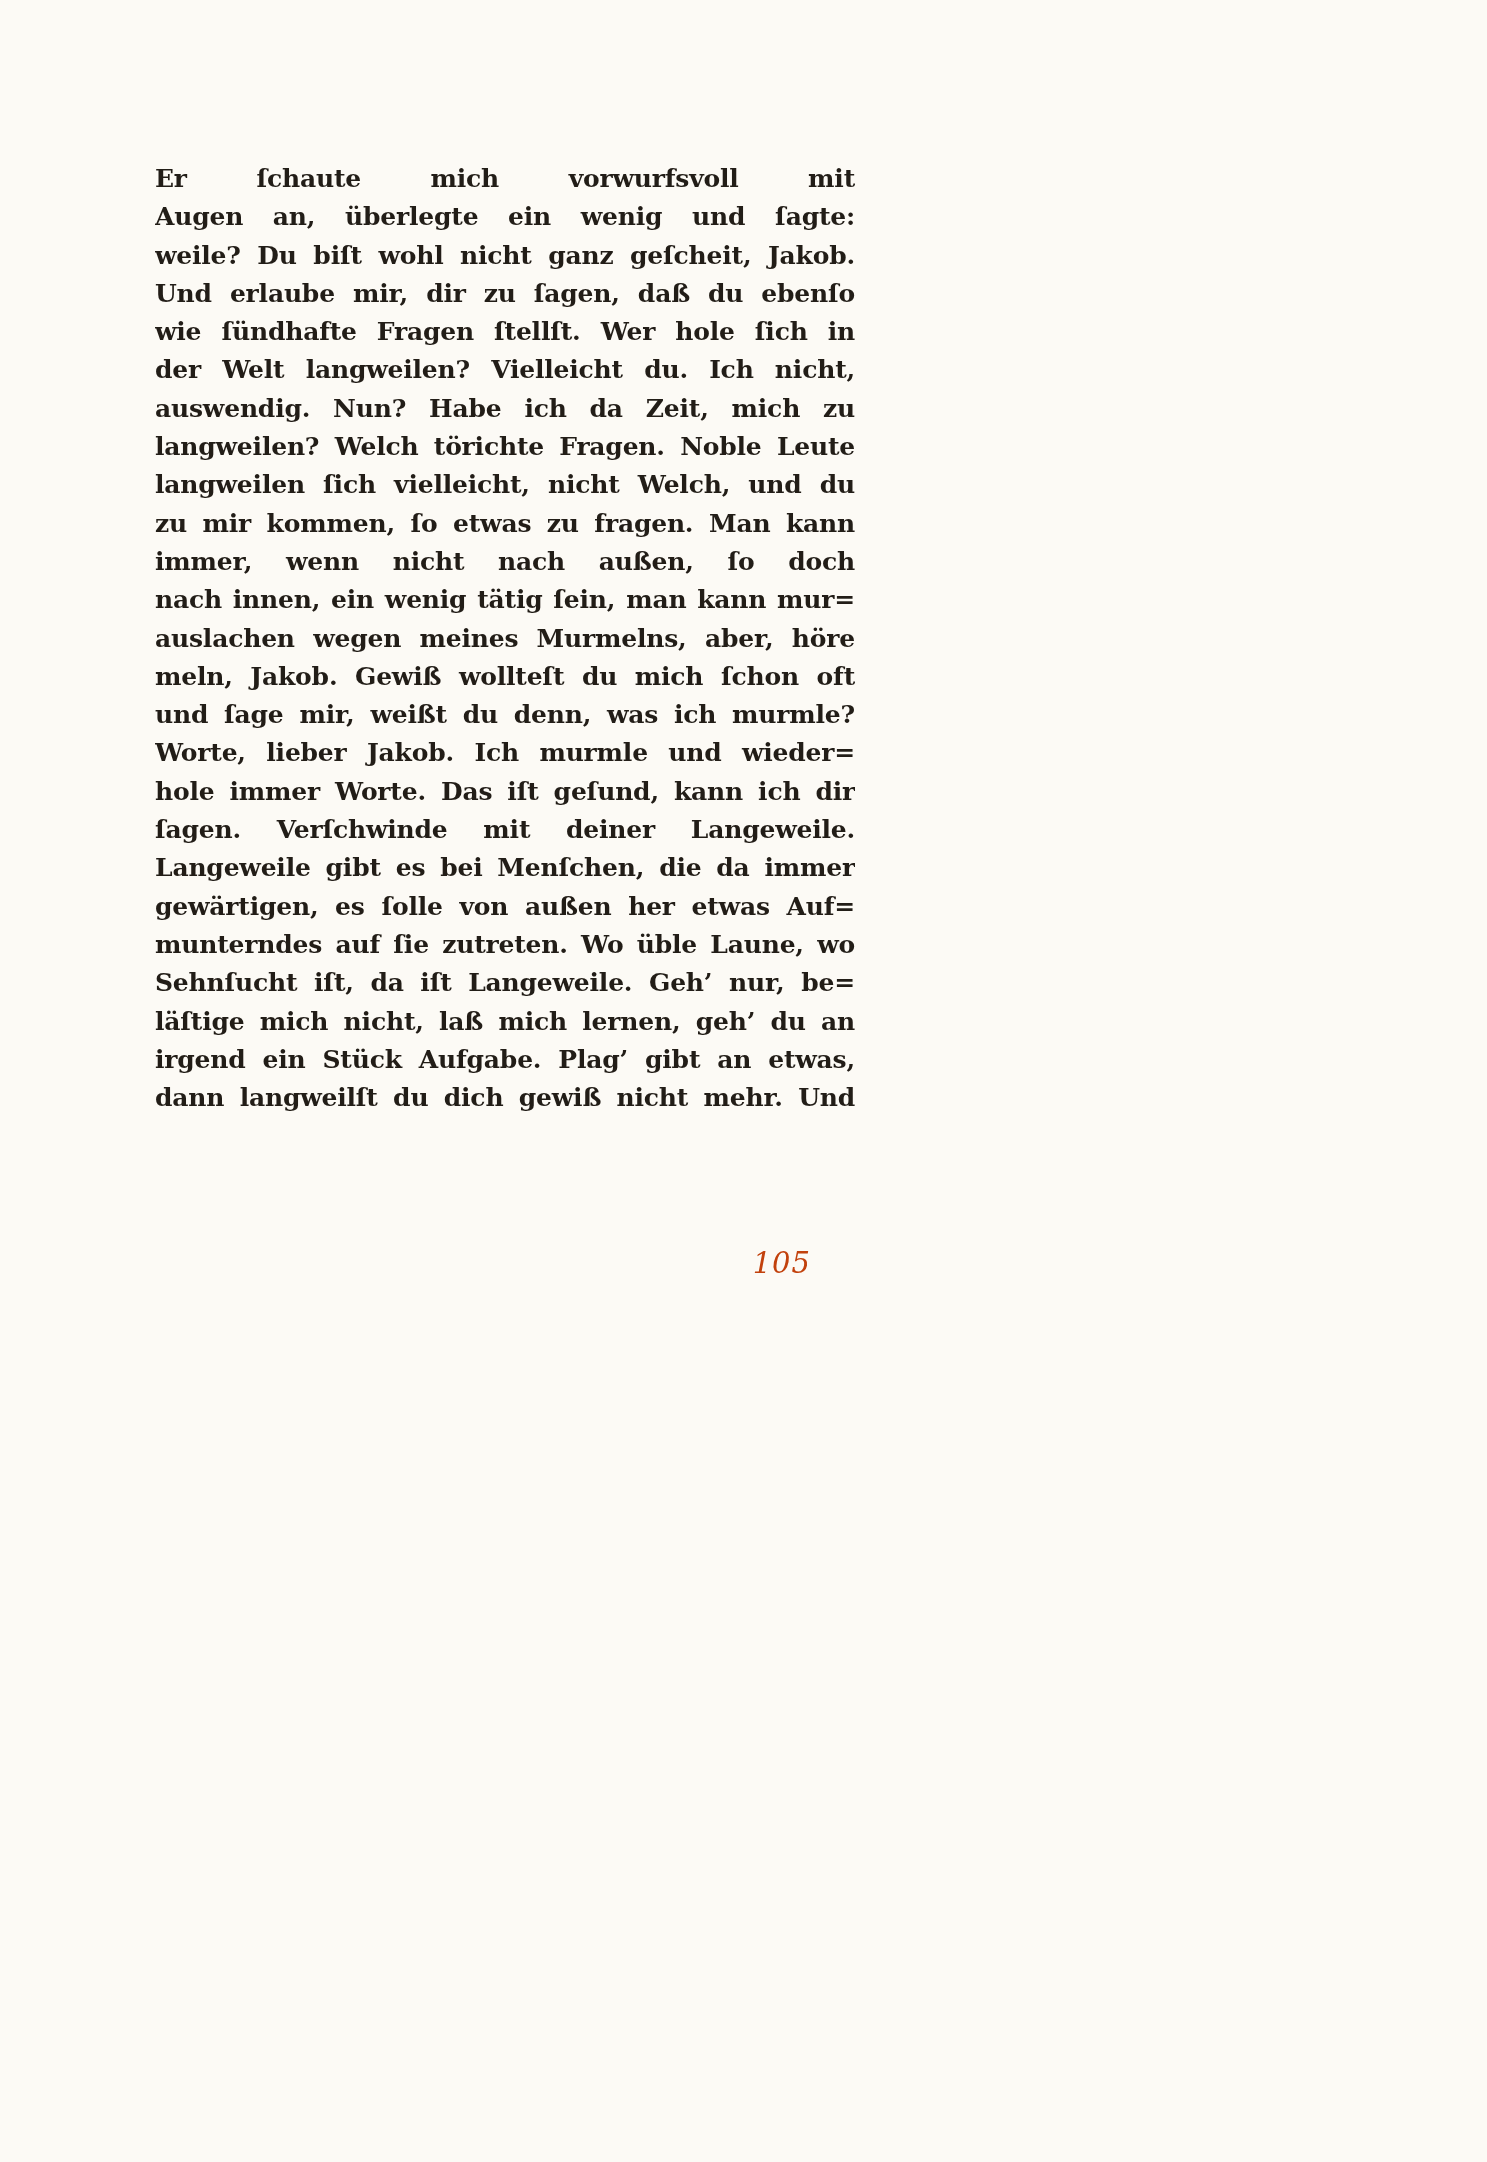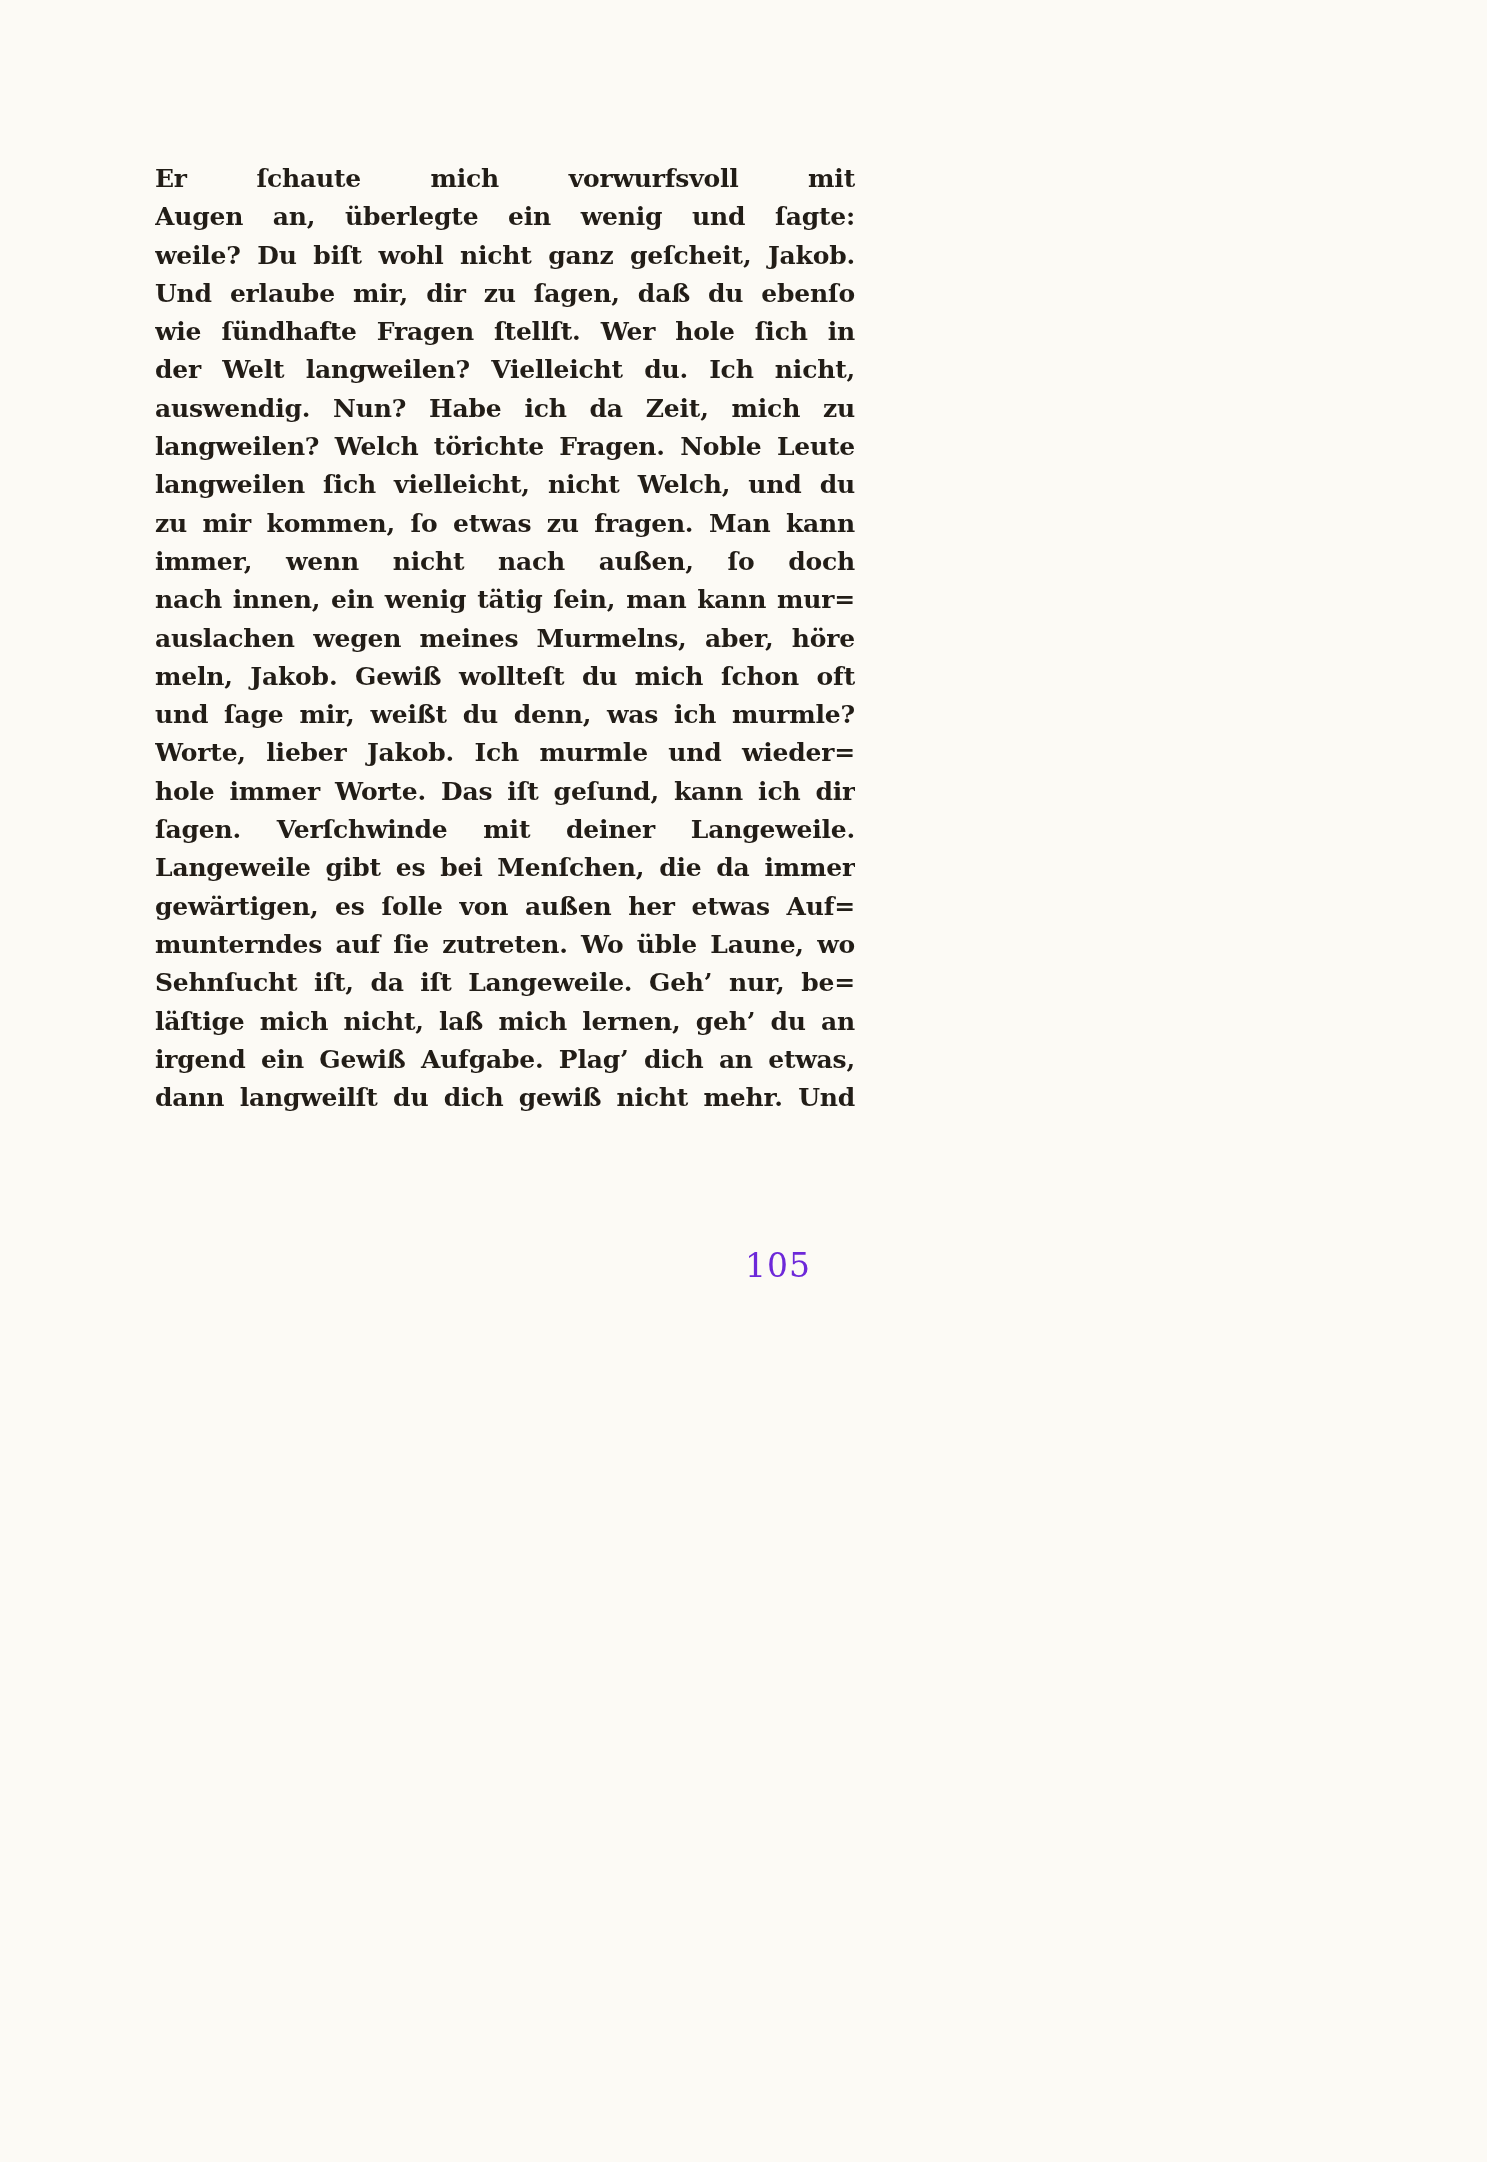--- a/index.html
+++ b/index.html
@@ -35,24 +35,25 @@
     white-space: normal;
   }
   .pagenum {
     position: absolute;
     left: 155px;
     top: 1246px;
     width: 700px;
     box-sizing: border-box;
     padding-right: 44px;
     text-align: right;
-    font-size: 33px;
+    font-size: 29px;
     font-weight: 400;
     letter-spacing: 1px;
-    color: #6d28d9;
+    color: #c2410c;
+    font-style: italic;
   }
 </style>
 </head>
 <body>
 
 <div class="page">
   <div class="textblock" id="textblock">
       <div class="line">Er ſchaute mich vorwurfsvoll mit zurechtweiſenden</div>
       <div class="line">Augen an, überlegte ein wenig und ſagte: „Lange=</div>
       <div class="line">weile?  Du  biſt  wohl  nicht  ganz  geſcheit,  Jakob.</div>
@@ -69,17 +70,17 @@
       <div class="line">meln,  Jakob.   Gewiß  wollteſt  du  mich ſchon  oft</div>
       <div class="line">und ſage mir, weißt du denn, was ich murmle?</div>
       <div class="line">Worte,  lieber  Jakob.   Ich  murmle  und  wieder=</div>
       <div class="line">hole  immer  Worte.   Das iſt geſund, kann ich dir</div>
       <div class="line">ſagen.    Verſchwinde   mit   deiner   Langeweile.</div>
       <div class="line">Langeweile  gibt  es  bei  Menſchen,  die  da  immer</div>
       <div class="line">gewärtigen,  es  ſolle  von  außen  her  etwas  Auf=</div>
       <div class="line">munterndes auf ſie zutreten.  Wo üble Laune, wo</div>
       <div class="line">Sehnſucht  iſt,  da  iſt  Langeweile.   Geh’  nur,  be=</div>
       <div class="line">läſtige  mich  nicht,  laß  mich  lernen,  geh’  du  an</div>
-      <div class="line">irgend  ein  Gewiß  Aufgabe.   Plag’  dich  an etwas,</div>
+      <div class="line">irgend  ein  Stück  Aufgabe.   Plag’  gibt  an etwas,</div>
       <div class="line">dann  langweilſt  du  dich  gewiß  nicht  mehr.   Und</div>
     </div>
   <div class="pagenum">105</div>
 </div>
 
 </body></html>

